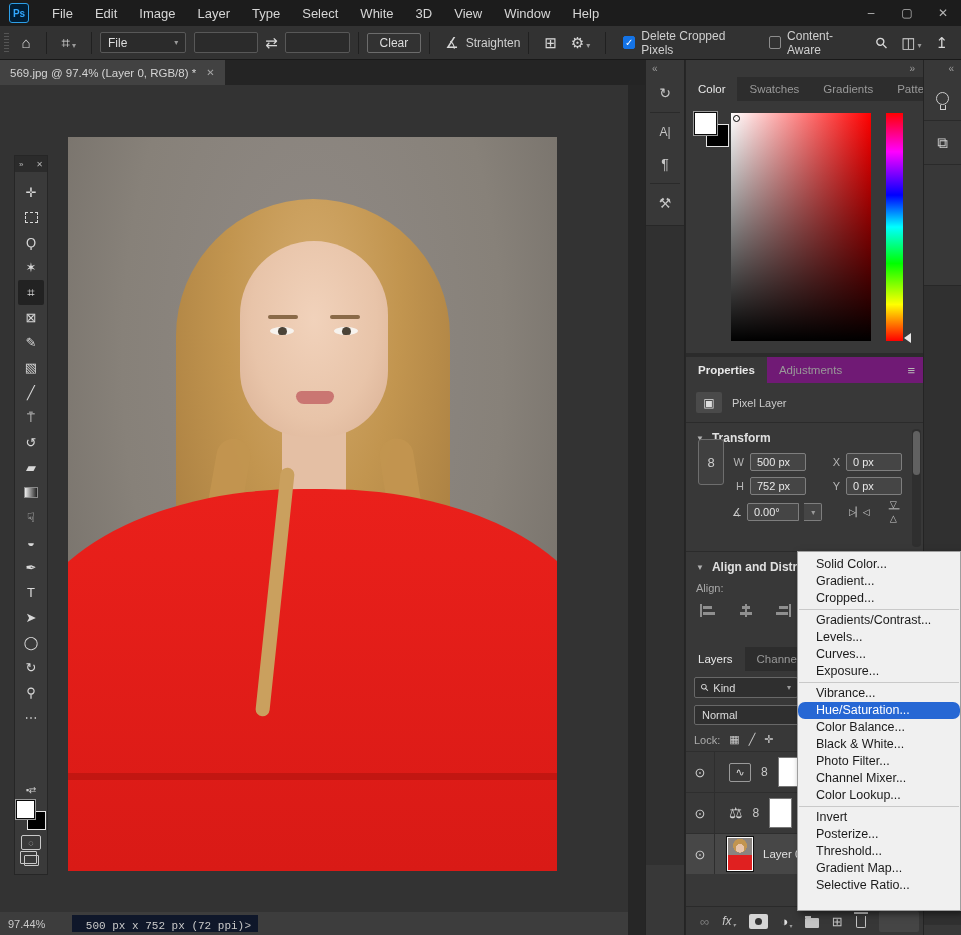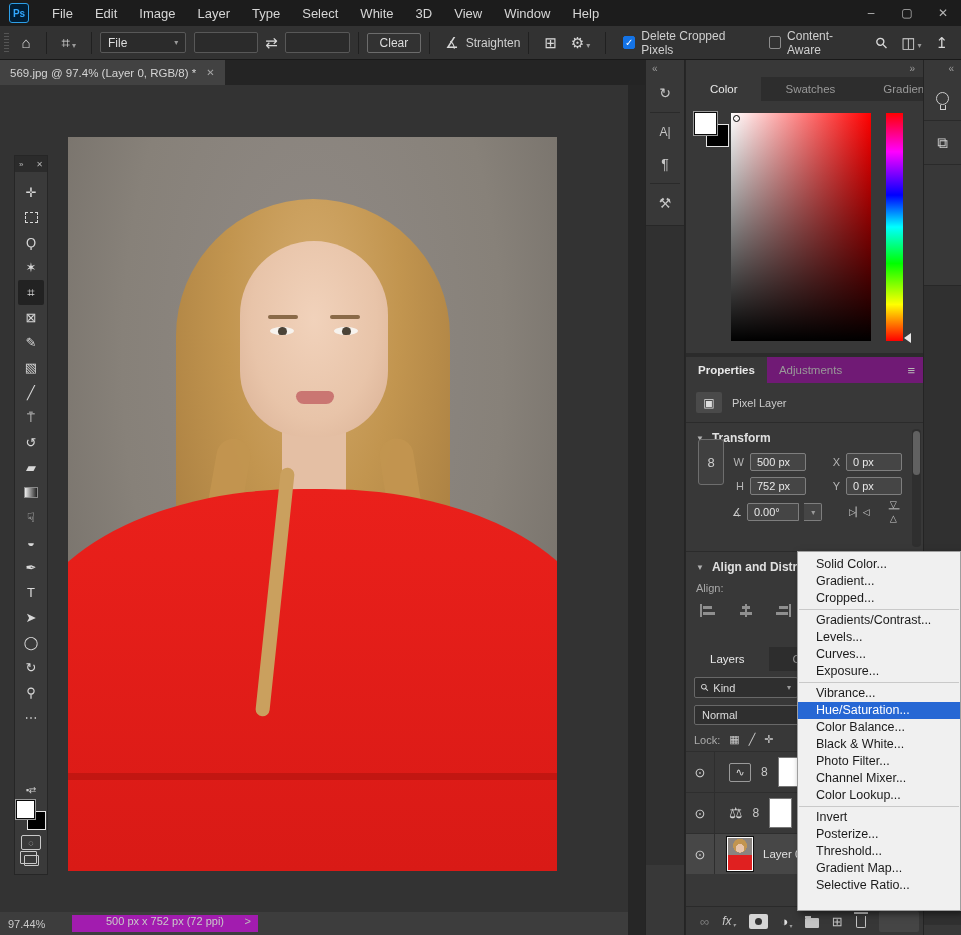--- a/index.html
+++ b/index.html
@@ -90,39 +90,39 @@
   .qmask { width:20px; height:15px; border:1px solid #c9c9c9; border-radius:2px; display:flex; align-items:center;
            justify-content:center; font-size:9px; color:#c9c9c9; }
   .scrmode { position:relative; width:15px; height:11px; border:1.5px solid #c9c9c9; border-radius:1px; }
   .scrmode::before { content:""; position:absolute; left:-5px; top:-5px; width:15px; height:11px;
                      border:1.5px solid #c9c9c9; border-radius:1px; }
 
   
   .status-bar { position:absolute; left:0; top:912px; width:628px; height:23px; background:#3d3d3d;
                 display:flex; align-items:center; font-size:11px; color:#c9c9c9; }
   .zoom-val { margin-left:8px; width:52px; }
-  .doc-box { position:relative; margin-left:12px; width:186px; height:17px; background:#a21caf;
-             display:flex; align-items:flex-start; justify-content:center; }
+  .doc-box { position:relative; margin-left:12px; width:186px; height:17px; background:#0f172a;
+             display:flex; align-items:flex-end; justify-content:center;font-family:Liberation Mono, monospace; }
   .doc-chev { position:absolute; right:7px; color:#bdbdbd; }
 
   
   .icon-strip { position:absolute; left:645px; top:60px; width:40px; height:875px; background:#383838;
                 border-left:1px solid #242424; border-right:1px solid #242424; }
   .strip-header { height:17px; display:flex; align-items:center; padding-left:6px; font-size:10px; color:#9c9c9c; }
   .strip-icon { height:32px; display:flex; align-items:center; justify-content:center; color:#c6c6c6; font-size:14px; }
   .strip-div { height:1px; background:#2a2a2a; margin:3px 4px; }
   .strip-rest { height:640px; background:#303030; border-top:1px solid #272727; margin-top:6px; }
 
   
   .panels { position:absolute; left:686px; top:60px; width:237px; height:875px; background:#383838;
             display:flex; flex-direction:column; }
   .col-header { height:17px; display:flex; align-items:center; justify-content:flex-end;
                 padding-right:8px; font-size:10px; color:#9c9c9c; }
   .ptabs { height:24px; background:#2d2d2d; display:flex; align-items:center; font-size:11.5px; flex:none; }
-  .ptab { padding:0 24px; height:24px; line-height:24px; color:#999; }
+  .ptab { padding:0 12px; height:24px; line-height:24px; color:#999; }
   .ptab.active { background:#383838; color:#e8e8e8; }
   .ptab-menu { margin-left:auto; padding-right:8px; color:#b5b5b5; font-size:13px; }
 
   .color-body { position:relative; height:252px; flex:none; }
   .cb-fg { position:absolute; left:8px; top:11px; width:23px; height:23px; background:#fff;
            border:1px solid #0a0a0a; box-shadow:0 0 0 1px #9a9a9a; z-index:2; }
   .cb-bg { position:absolute; left:20px; top:23px; width:23px; height:23px; background:#000; border:1px solid #e5e5e5; }
   .sb-square { position:absolute; left:45px; top:12px; width:140px; height:228px;
                background:linear-gradient(to bottom, rgba(0,0,0,0) 0%, #000 100%),
                           linear-gradient(to right, #fff 0%, #f00 100%); }
@@ -547,21 +547,21 @@
       <div class="cm-item">Solid Color...</div>
       <div class="cm-item">Gradient...</div>
       <div class="cm-item">Cropped...</div>
       <div class="cm-sep"></div>
       <div class="cm-item">Gradients/Contrast...</div>
       <div class="cm-item">Levels...</div>
       <div class="cm-item">Curves...</div>
       <div class="cm-item">Exposure...</div>
       <div class="cm-sep"></div>
       <div class="cm-item">Vibrance...</div>
-      <div class="cm-item hl" style="background: rgb(38, 103, 212);">Hue/Saturation...</div>
+      <div class="cm-item hl" style="background: rgb(38, 103, 212); border-radius: 7px;">Hue/Saturation...</div>
       <div class="cm-item">Color Balance...</div>
       <div class="cm-item">Black &amp; White...</div>
       <div class="cm-item">Photo Filter...</div>
       <div class="cm-item">Channel Mixer...</div>
       <div class="cm-item">Color Lookup...</div>
       <div class="cm-sep"></div>
       <div class="cm-item">Invert</div>
       <div class="cm-item">Posterize...</div>
       <div class="cm-item">Threshold...</div>
       <div class="cm-item">Gradient Map...</div>

